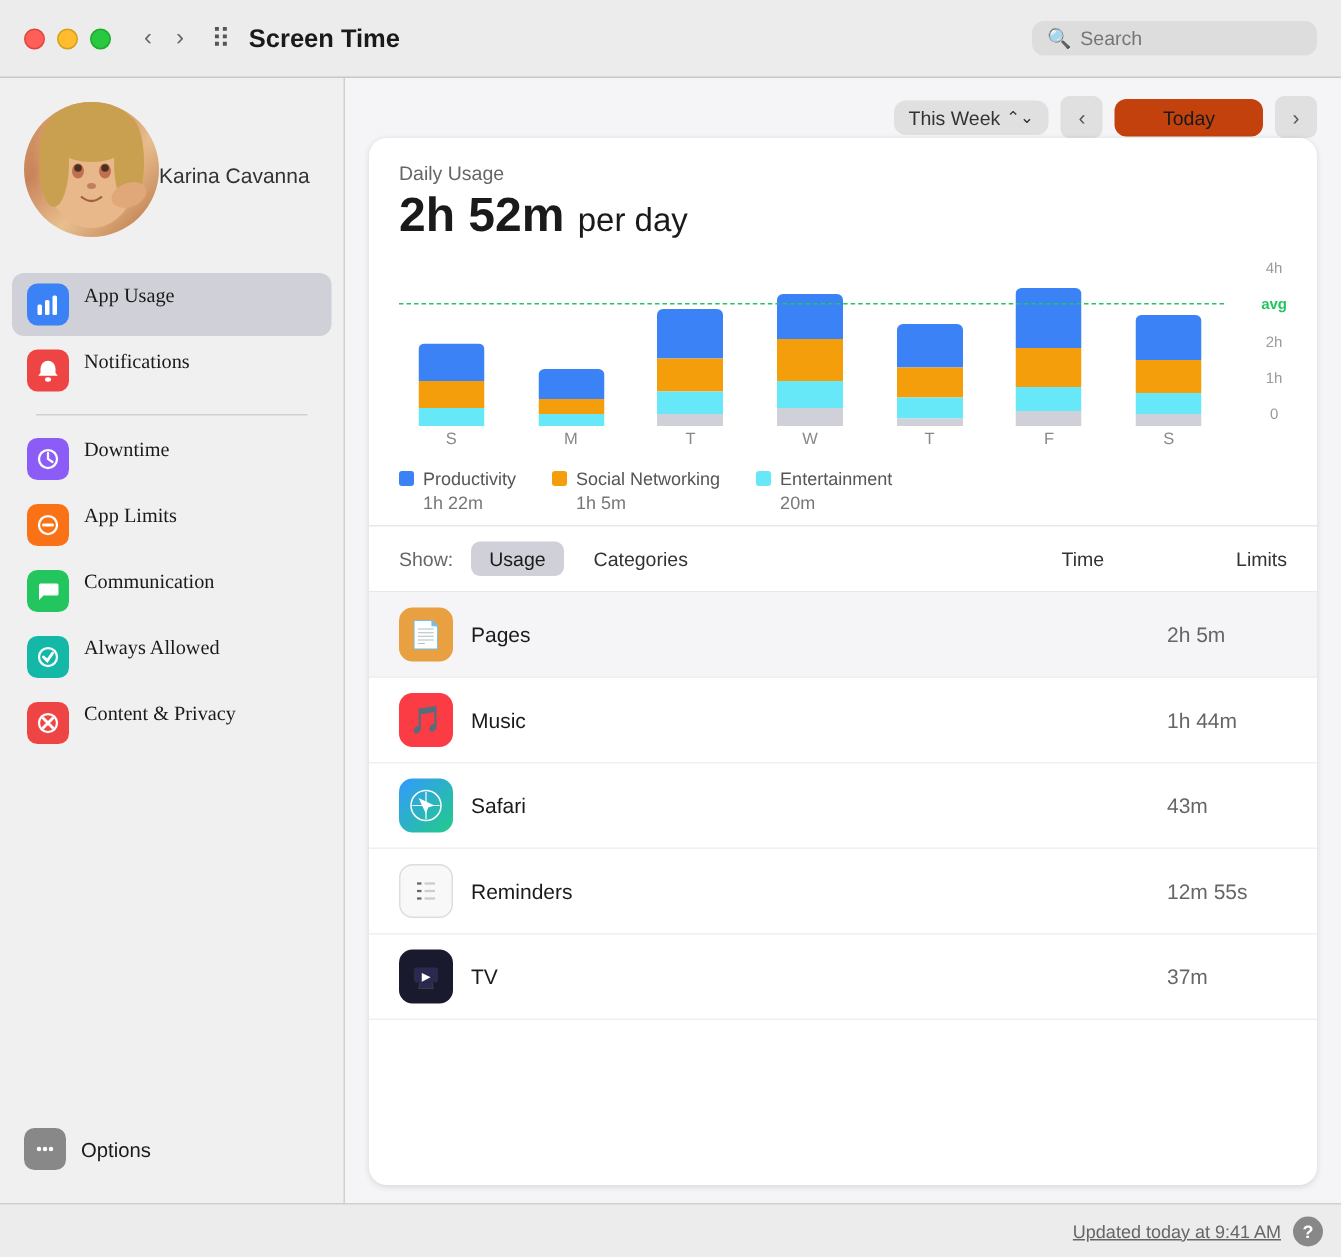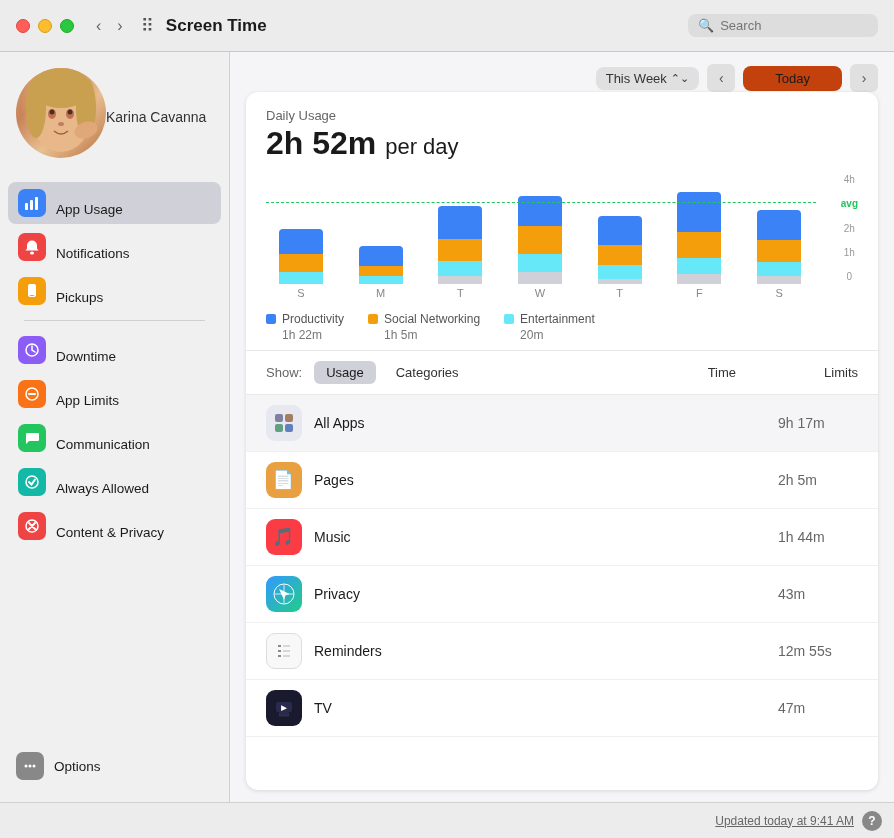--- a/index.html
+++ b/index.html
@@ -125,26 +125,27 @@
       color: #333;
     }
 
     .sidebar-items {
       flex: 1;
       padding: 0 8px;
       overflow-y: auto;
     }
     .sidebar-item {
       display: flex;
-      align-items: flex-end;
+      align-items: flex-start;
       padding: 7px 10px;
       border-radius: 8px;
       cursor: pointer;
       gap: 10px;
       margin-bottom: 2px;
+      font-family: Liberation Serif, serif;
     }
     .sidebar-item.active {
       background: #d0d0d8;
     }
     .sidebar-item-icon {
       width: 28px;
       height: 28px;
       border-radius: 7px;
       display: flex;
       align-items: center;
@@ -509,29 +510,20 @@
       <div class="sidebar-item">
         <div class="sidebar-item-icon icon-red">
           <svg width="16" height="16" viewBox="0 0 16 16" fill="white">
             <path d="M8 1.5a5 5 0 00-5 5v3l-1.5 2H14.5L13 9.5v-3a5 5 0 00-5-5z"></path>
             <ellipse cx="8" cy="14" rx="2" ry="1.5"></ellipse>
           </svg>
         </div>
         <span class="sidebar-item-label">Notifications</span>
       </div>
 
-      <div class="sidebar-item">
-        <div class="sidebar-item-icon icon-yellow">
-          <svg width="16" height="16" viewBox="0 0 16 16" fill="white">
-            <rect x="4" y="1" width="8" height="13" rx="2"></rect>
-            <rect x="6" y="12" width="4" height="1" rx="0.5" fill="#f59e0b"></rect>
-          </svg>
-        </div>
-        <span class="sidebar-item-label">Pickups</span>
-      </div>
 
       <div class="sidebar-divider"></div>
 
       <div class="sidebar-item">
         <div class="sidebar-item-icon icon-purple">
           <svg width="16" height="16" viewBox="0 0 16 16" fill="white">
             <circle cx="8" cy="8" r="6" stroke="white" stroke-width="1.5" fill="none"></circle>
             <path d="M8 4v4l3 2" stroke="white" stroke-width="1.5" stroke-linecap="round" fill="none"></path>
           </svg>
         </div>
@@ -729,32 +721,20 @@
       <div class="app-list-header">
         <span class="show-label">Show:</span>
         <button class="tab-btn active">Usage</button>
         <button class="tab-btn inactive">Categories</button>
         <span class="col-time">Time</span>
         <span class="col-limits">Limits</span>
       </div>
 
       <div class="app-list">
 
-        <div class="app-row" style="background:#f5f5f7;">
-          <div class="app-icon" style="background:#e8e8f0;">
-            <svg width="22" height="22" viewBox="0 0 22 22">
-              <rect x="2" y="2" width="8" height="8" rx="2" fill="#8080a0"></rect>
-              <rect x="12" y="2" width="8" height="8" rx="2" fill="#a08060"></rect>
-              <rect x="2" y="12" width="8" height="8" rx="2" fill="#60a080"></rect>
-              <rect x="12" y="12" width="8" height="8" rx="2" fill="#6080c0"></rect>
-            </svg>
-          </div>
-          <span class="app-name">All Apps</span>
-          <span class="app-time">9h 17m</span>
-        </div>
 
         <div class="app-row">
           <div class="app-icon" style="background:#e8a040;border-radius:9px;">
             <span style="font-size:18px;">📄</span>
           </div>
           <span class="app-name">Pages</span>
           <span class="app-time">2h 5m</span>
         </div>
 
         <div class="app-row">
@@ -767,21 +747,21 @@
 
         <div class="app-row">
           <div class="app-icon" style="background:linear-gradient(135deg,#3399ff,#22cc88);border-radius:9px;">
             <svg width="22" height="22" viewBox="0 0 22 22">
               <circle cx="11" cy="11" r="10" fill="none" stroke="white" stroke-width="1"></circle>
               <line x1="11" y1="2" x2="11" y2="20" stroke="white" stroke-width="0.8"></line>
               <line x1="2" y1="11" x2="20" y2="11" stroke="white" stroke-width="0.8"></line>
               <polygon points="11,4 15,15 11,13 7,15" fill="white" transform="rotate(-45, 11, 11)"></polygon>
             </svg>
           </div>
-          <span class="app-name">Privacy</span>
+          <span class="app-name">Safari</span>
           <span class="app-time">43m</span>
         </div>
 
         <div class="app-row">
           <div class="app-icon" style="background:#f8f8f8;border:1px solid #ddd;border-radius:9px;">
             <svg width="20" height="20" viewBox="0 0 20 20">
               <line x1="4" y1="5" x2="7" y2="5" stroke="#666" stroke-width="1.5"></line>
               <line x1="9" y1="5" x2="16" y2="5" stroke="#ccc" stroke-width="1.5"></line>
               <line x1="4" y1="10" x2="7" y2="10" stroke="#666" stroke-width="1.5"></line>
               <line x1="9" y1="10" x2="16" y2="10" stroke="#ccc" stroke-width="1.5"></line>
@@ -795,21 +775,21 @@
 
         <div class="app-row">
           <div class="app-icon" style="background:#1a1a2e;border-radius:9px;">
             <svg width="20" height="20" viewBox="0 0 20 20">
               <rect x="2" y="4" width="16" height="10" rx="2" fill="#2a2a4e"></rect>
               <path d="M6 14 L5 18 L15 18 L14 14" fill="#2a2a4e" stroke="#444" stroke-width="0.5"></path>
               <text x="10" y="12" text-anchor="middle" font-size="7" fill="white" font-weight="bold">▶</text>
             </svg>
           </div>
           <span class="app-name">TV</span>
-          <span class="app-time">47m</span>
+          <span class="app-time">37m</span>
         </div>
       </div>
     </div>
   </div>
 </div>
 
 <div class="status-bar">
   <span class="status-text">Updated today at 9:41 AM</span>
   <button class="help-btn">?</button>
 </div>

